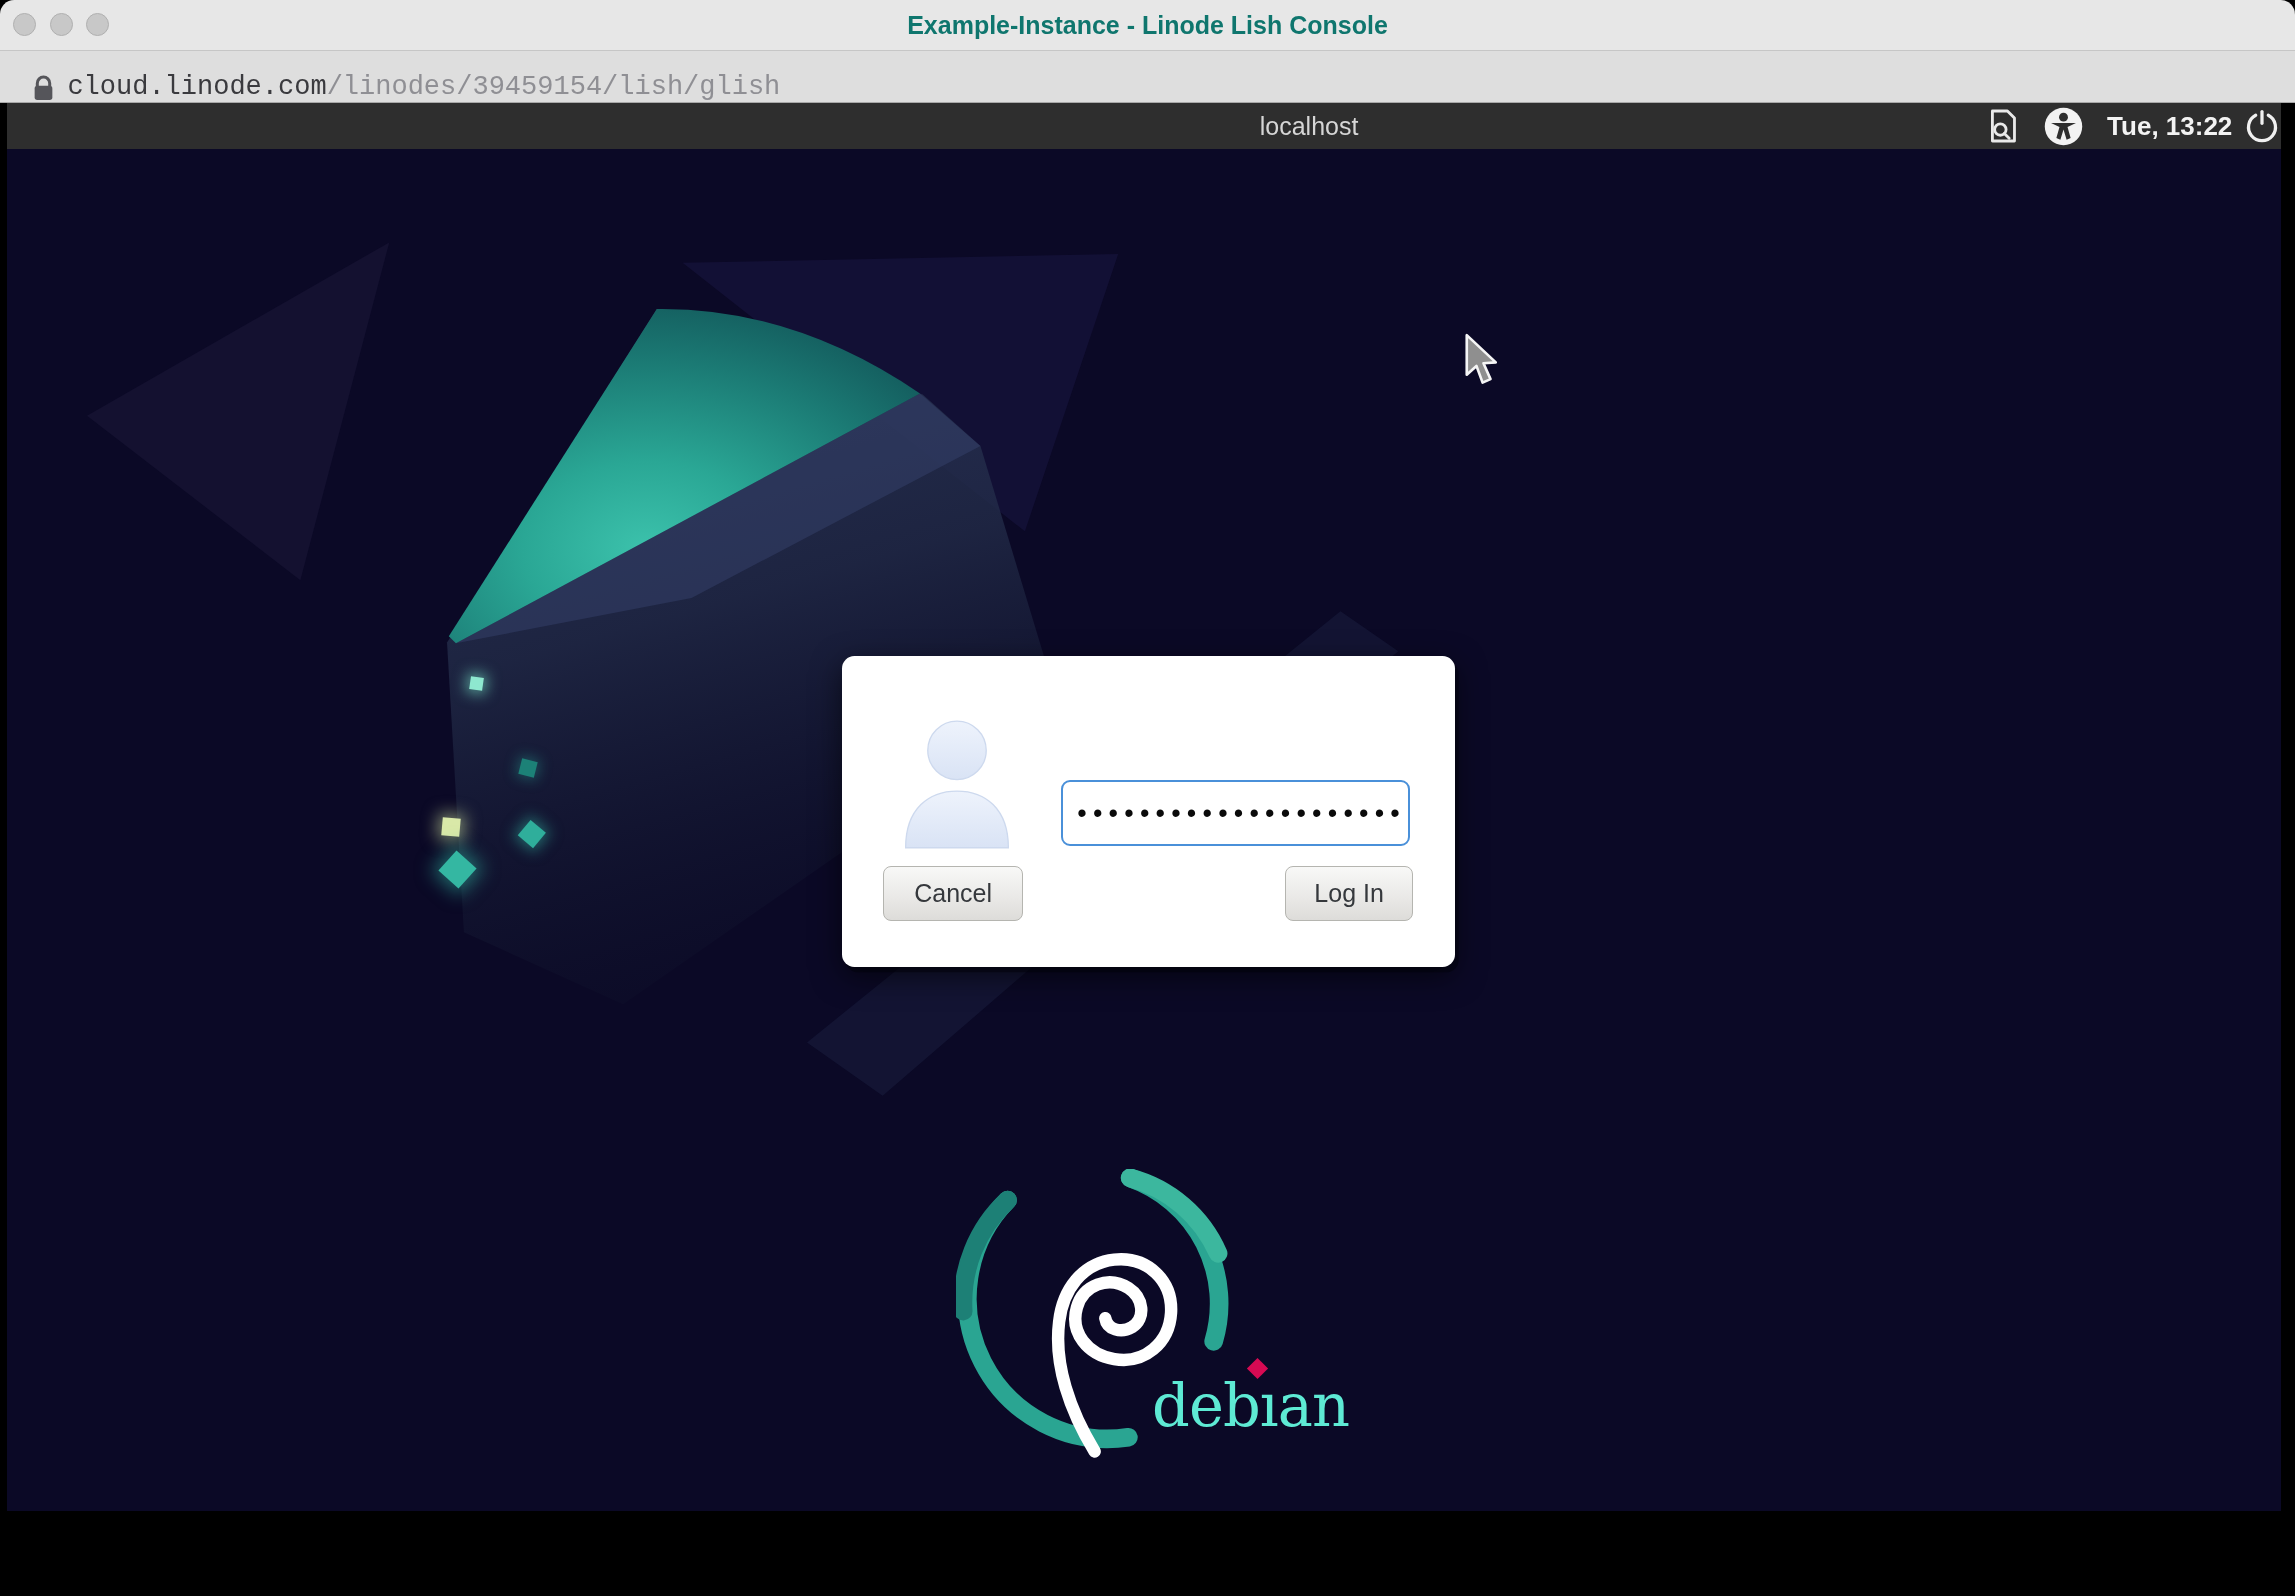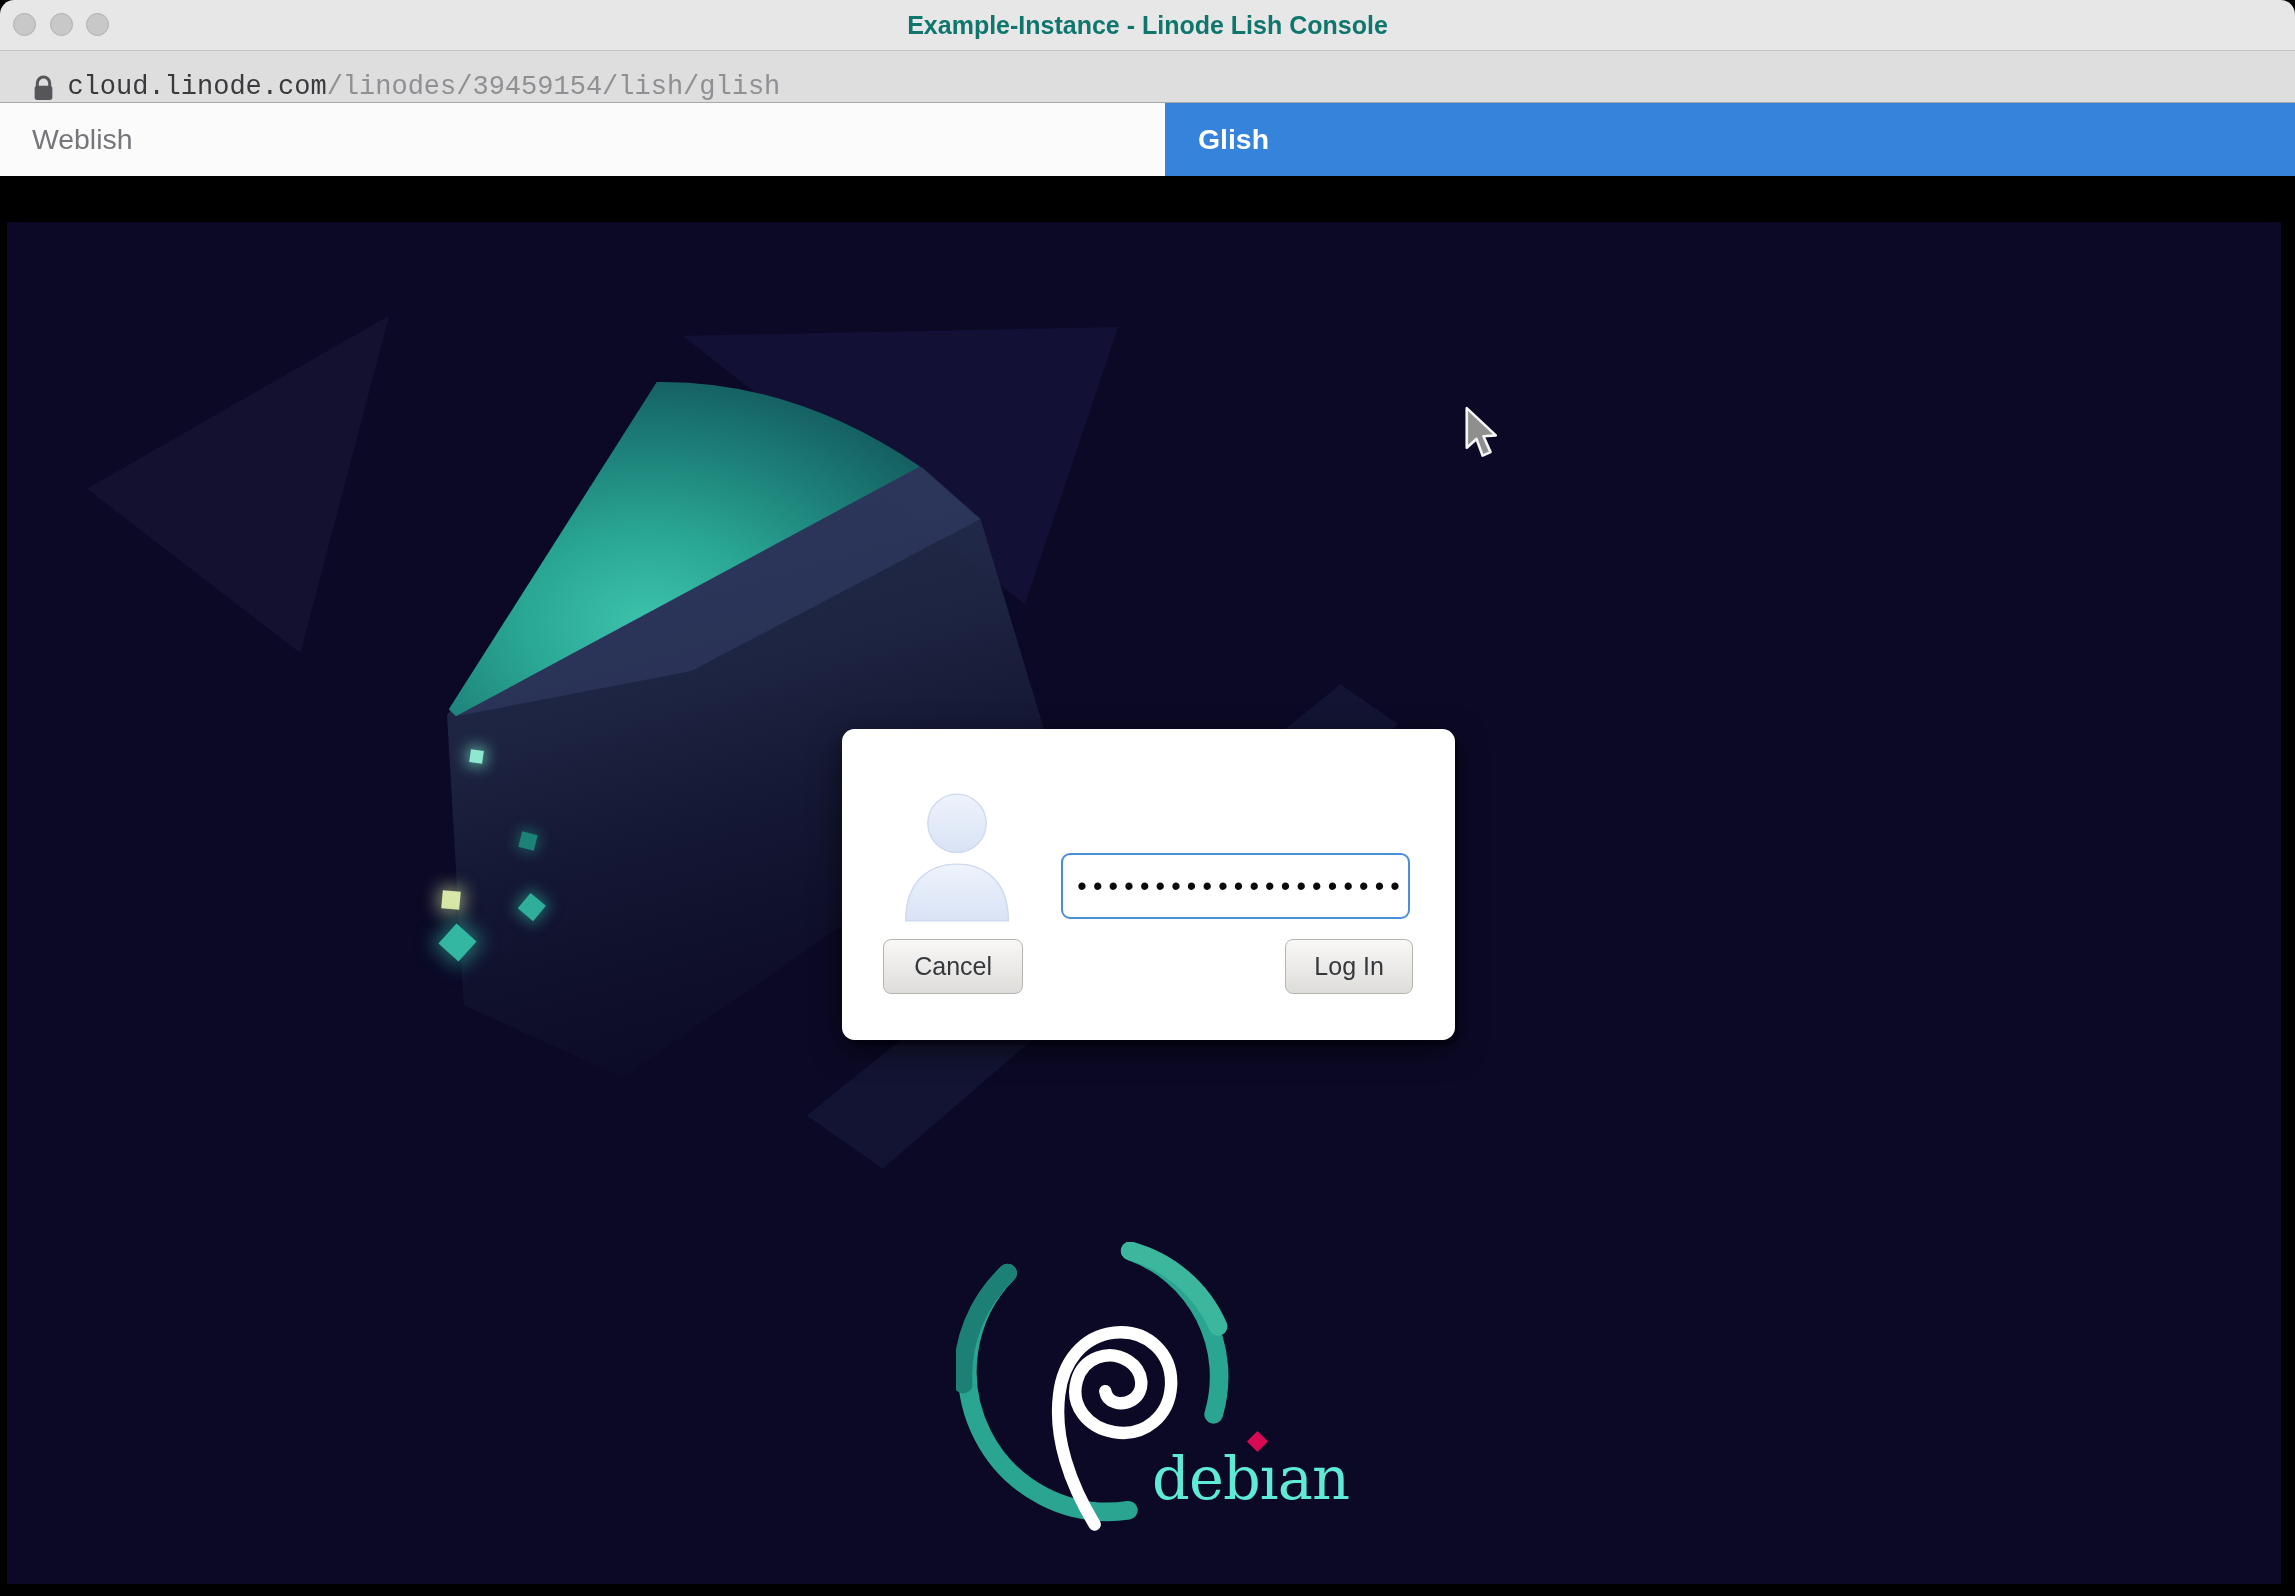--- a/index.html
+++ b/index.html
@@ -95,32 +95,52 @@
   </div>
 
   <div class="urlbar">
     <svg class="lock" viewBox="0 0 26 30">
       <path d="M6 13 V9 a7 7 0 0 1 14 0 v4" fill="none" stroke="#55555a" stroke-width="3.4"></path>
       <rect x="3" y="12" width="20" height="16" rx="3" fill="#55555a"></rect>
     </svg>
     <div class="url"><span class="host">cloud.linode.com</span><span class="path">/linodes/39459154/lish/glish</span></div>
   </div>
 
-  <div class="tabs">
-    <div class="tab tab-weblish">
-      <span>Weblish</span>
-    </div>
-    <div class="tab tab-glish">
-      <span>Glish</span>
-    </div>
-  </div>
 
   <div class="console">
     <div class="console-inner">
 
+      <div class="gnomebar">
+        <div class="hostname">localhost</div>
+
+        <div class="bar-icon i-doc">
+          <svg width="30" height="36" viewBox="0 0 34 40">
+            <path d="M5 3 h17 l8 8 v26 h-25 z" fill="none" stroke="#e9e9e9" stroke-width="3.2" stroke-linejoin="round"></path>
+            <circle cx="14" cy="24" r="6.5" fill="none" stroke="#e9e9e9" stroke-width="3.2"></circle>
+            <path d="M18.5 28.5 L24 34" stroke="#e9e9e9" stroke-width="3.2" stroke-linecap="round"></path>
+          </svg>
+        </div>
+
+        <div class="bar-icon i-a11y">
+          <svg width="41" height="41" viewBox="0 0 46 46">
+            <circle cx="23" cy="23" r="21" fill="#f2f2f2"></circle>
+            <circle cx="23" cy="12.5" r="5" fill="#2e2e2e"></circle>
+            <path d="M9 19 L37 19 L27.5 23.5 L31 36 L26.5 37.8 L23 26.5 L19.5 37.8 L15 36 L18.5 23.5 Z" fill="#2e2e2e"></path>
+          </svg>
+        </div>
+
+        <div class="clock">Tue, 13:22</div>
+
+        <div class="bar-icon i-power">
+          <svg width="36" height="36" viewBox="0 0 40 40">
+            <path d="M13 8 A15 15 0 1 0 27 8" fill="none" stroke="#f0f0f0" stroke-width="3.6" stroke-linecap="round"></path>
+            <path d="M20 4 L20 17" stroke="#f0f0f0" stroke-width="3.6" stroke-linecap="round"></path>
+          </svg>
+        </div>
+      </div>
 
       <div class="desktop">
 
         <svg class="artwork" width="2274" height="1362" viewBox="0 0 2558 1532">
           <defs>
             <radialGradient id="liquid" cx="0.42" cy="0.72" r="0.75">
               <stop offset="0" stop-color="#3cc2ac"></stop>
               <stop offset="0.35" stop-color="#2aa795"></stop>
               <stop offset="0.75" stop-color="#1b7a74"></stop>
               <stop offset="1" stop-color="#145e5f"></stop>

